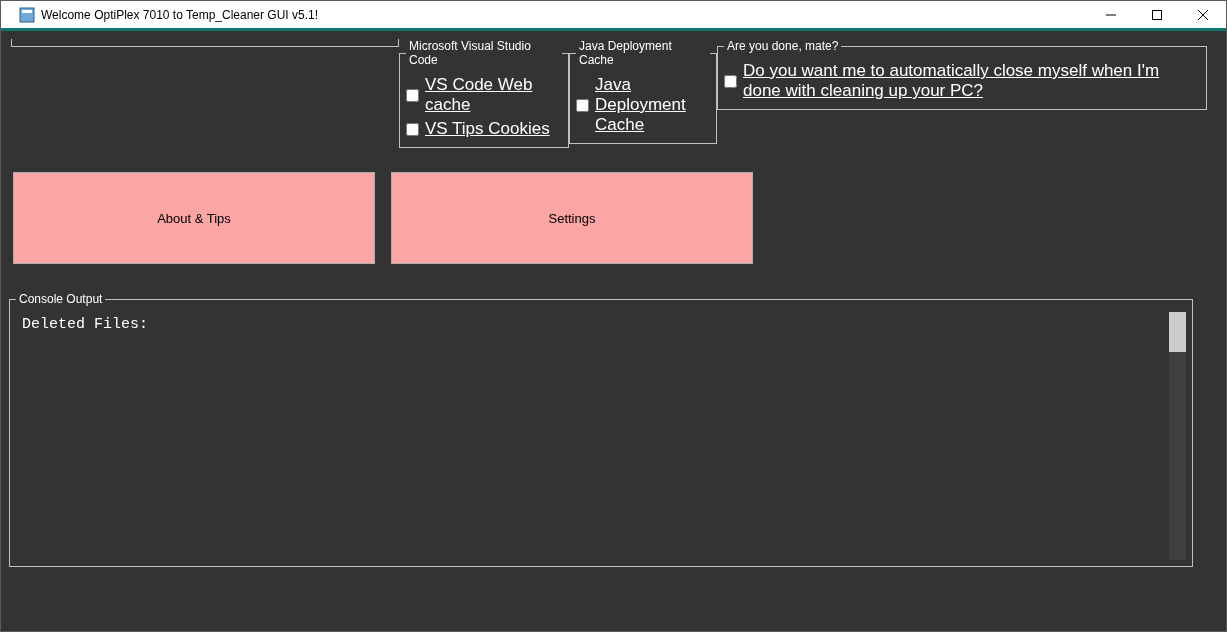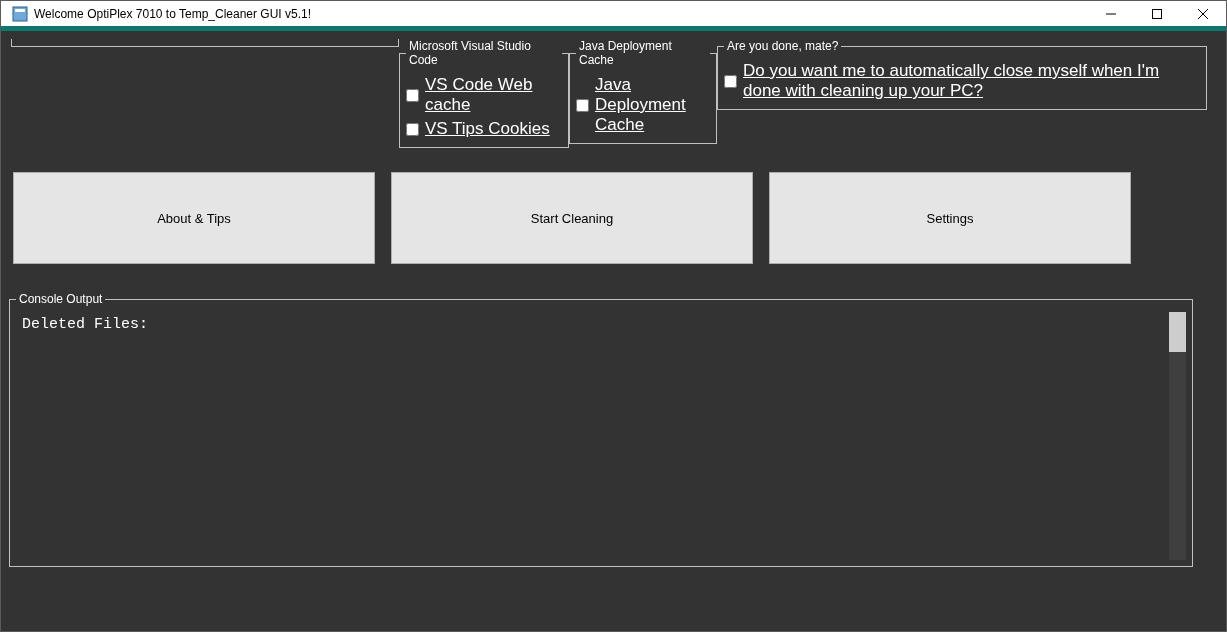--- a/index.html
+++ b/index.html
@@ -1,31 +1,31 @@
 <!DOCTYPE html>
 <html><head>
 <meta charset="utf-8">
 <style>
   * { box-sizing: border-box; margin: 0; padding: 0; }
   html, body { width: 1227px; height: 632px; font-family: "Segoe UI", Tahoma, sans-serif; font-size: 12px; background: #fff; overflow: hidden; }
   .window { width: 1227px; height: 632px; display: flex; flex-direction: column; border: 1px solid #5a5a5a; }
-  .titlebar { height: 30px; background: #ffffff; display: flex; align-items: center; padding-left: 11px; border-bottom: 5px solid #0f766e; }
+  .titlebar { height: 30px; background: #ffffff; display: flex; align-items: center; padding-left: 18px; border-bottom: 3px solid #0f766e; }
   .titlebar .app-icon { width: 16px; height: 16px; margin-right: 6px; display:inline-flex; align-items:center; justify-content:center;}
   .titlebar .title-text { color: #000; font-size: 12px; flex: 0 0 auto; }
   .titlebar .spacer { flex: 1; }
   .titlebar .win-btn { width: 46px; height: 30px; display: flex; align-items: center; justify-content: center; color: #000; }
   .client { flex: 1; background: #333333; color: #ffffff; padding: 8px 8px 8px 8px; overflow: hidden; position: relative; }
   fieldset { border: 1px solid #c0c0c0; padding: 6px 6px 6px 6px; margin: 0 0 6px 0; display: inline-block; }
   fieldset > legend { padding: 0 3px; color: #ffffff; font-size: 12px; }
   .chk-row { display: flex; align-items: center; gap: 6px; padding: 2px 0; }
   .chk-row input[type="checkbox"] { width: 13px; height: 13px; accent-color: #333; background:#fff;}
   .chk-row label { color: #ffffff; font-size: 17px; text-decoration: underline; }
   .truncated-box { border: 1px solid #c0c0c0; width: 388px; height: 8px; margin: 0 0 6px 2px; border-top: none; background: transparent; position: relative;}
   .button-row { display: flex; gap: 16px; padding: 18px 4px 10px 4px; }
-  .big-btn { flex: 0 0 auto; width: 362px; height: 92px; background: #e5e5e5; color: #000000; border: 1px solid #adadad; display: flex; align-items: center; justify-content: center; font-size: 13px; }
+  .big-btn { flex: 0 0 auto; width: 362px; height: 92px; background: #fca5a5; color: #000000; border: 1px solid #adadad; display: flex; align-items: center; justify-content: center; font-size: 13px; }
   .console-fs { display: block; width: 1184px; position: relative; margin-top: 18px;}
   .console-fs legend { color: #ffffff; font-size: 12px; }
   .console-wrap { position: relative; display:flex;}
   .console-box { flex:1; height: 248px; background: #333333; color: #ffffff; border: none; font-family: "Courier New", monospace; font-size: 15px; padding: 4px 6px; resize: none; outline: none; overflow-y: scroll;}
   .scrollbar { width: 17px; background: #3f3f3f; display:flex; flex-direction:column;}
   .scroll-thumb { width: 100%; height: 40px; background: #cdcdcd; }
   .scroll-track { flex:1; }
   .fs-vscode { width: 170px; }
   .fs-java { width: 148px; }
   .fs-done { width: 490px; }
@@ -94,23 +94,20 @@
           <label>Do you want me to automatically close myself when I'm done with cleaning up your PC?</label>
         </div>
       </fieldset>
     </div>
 
     <div class="button-row">
       <div class="big-btn">
           <span>About &amp; Tips</span>
         </div>
       <div class="big-btn">
-          <span>Start Cleaning</span>
-        </div>
-      <div class="big-btn">
           <span>Settings</span>
         </div>
     </div>
 
     <fieldset class="console-fs">
       <legend>Console Output</legend>
       <div class="console-wrap">
         <div class="console-box">Deleted Files:</div>
         <div class="scrollbar">
           <div class="scroll-thumb"></div>

